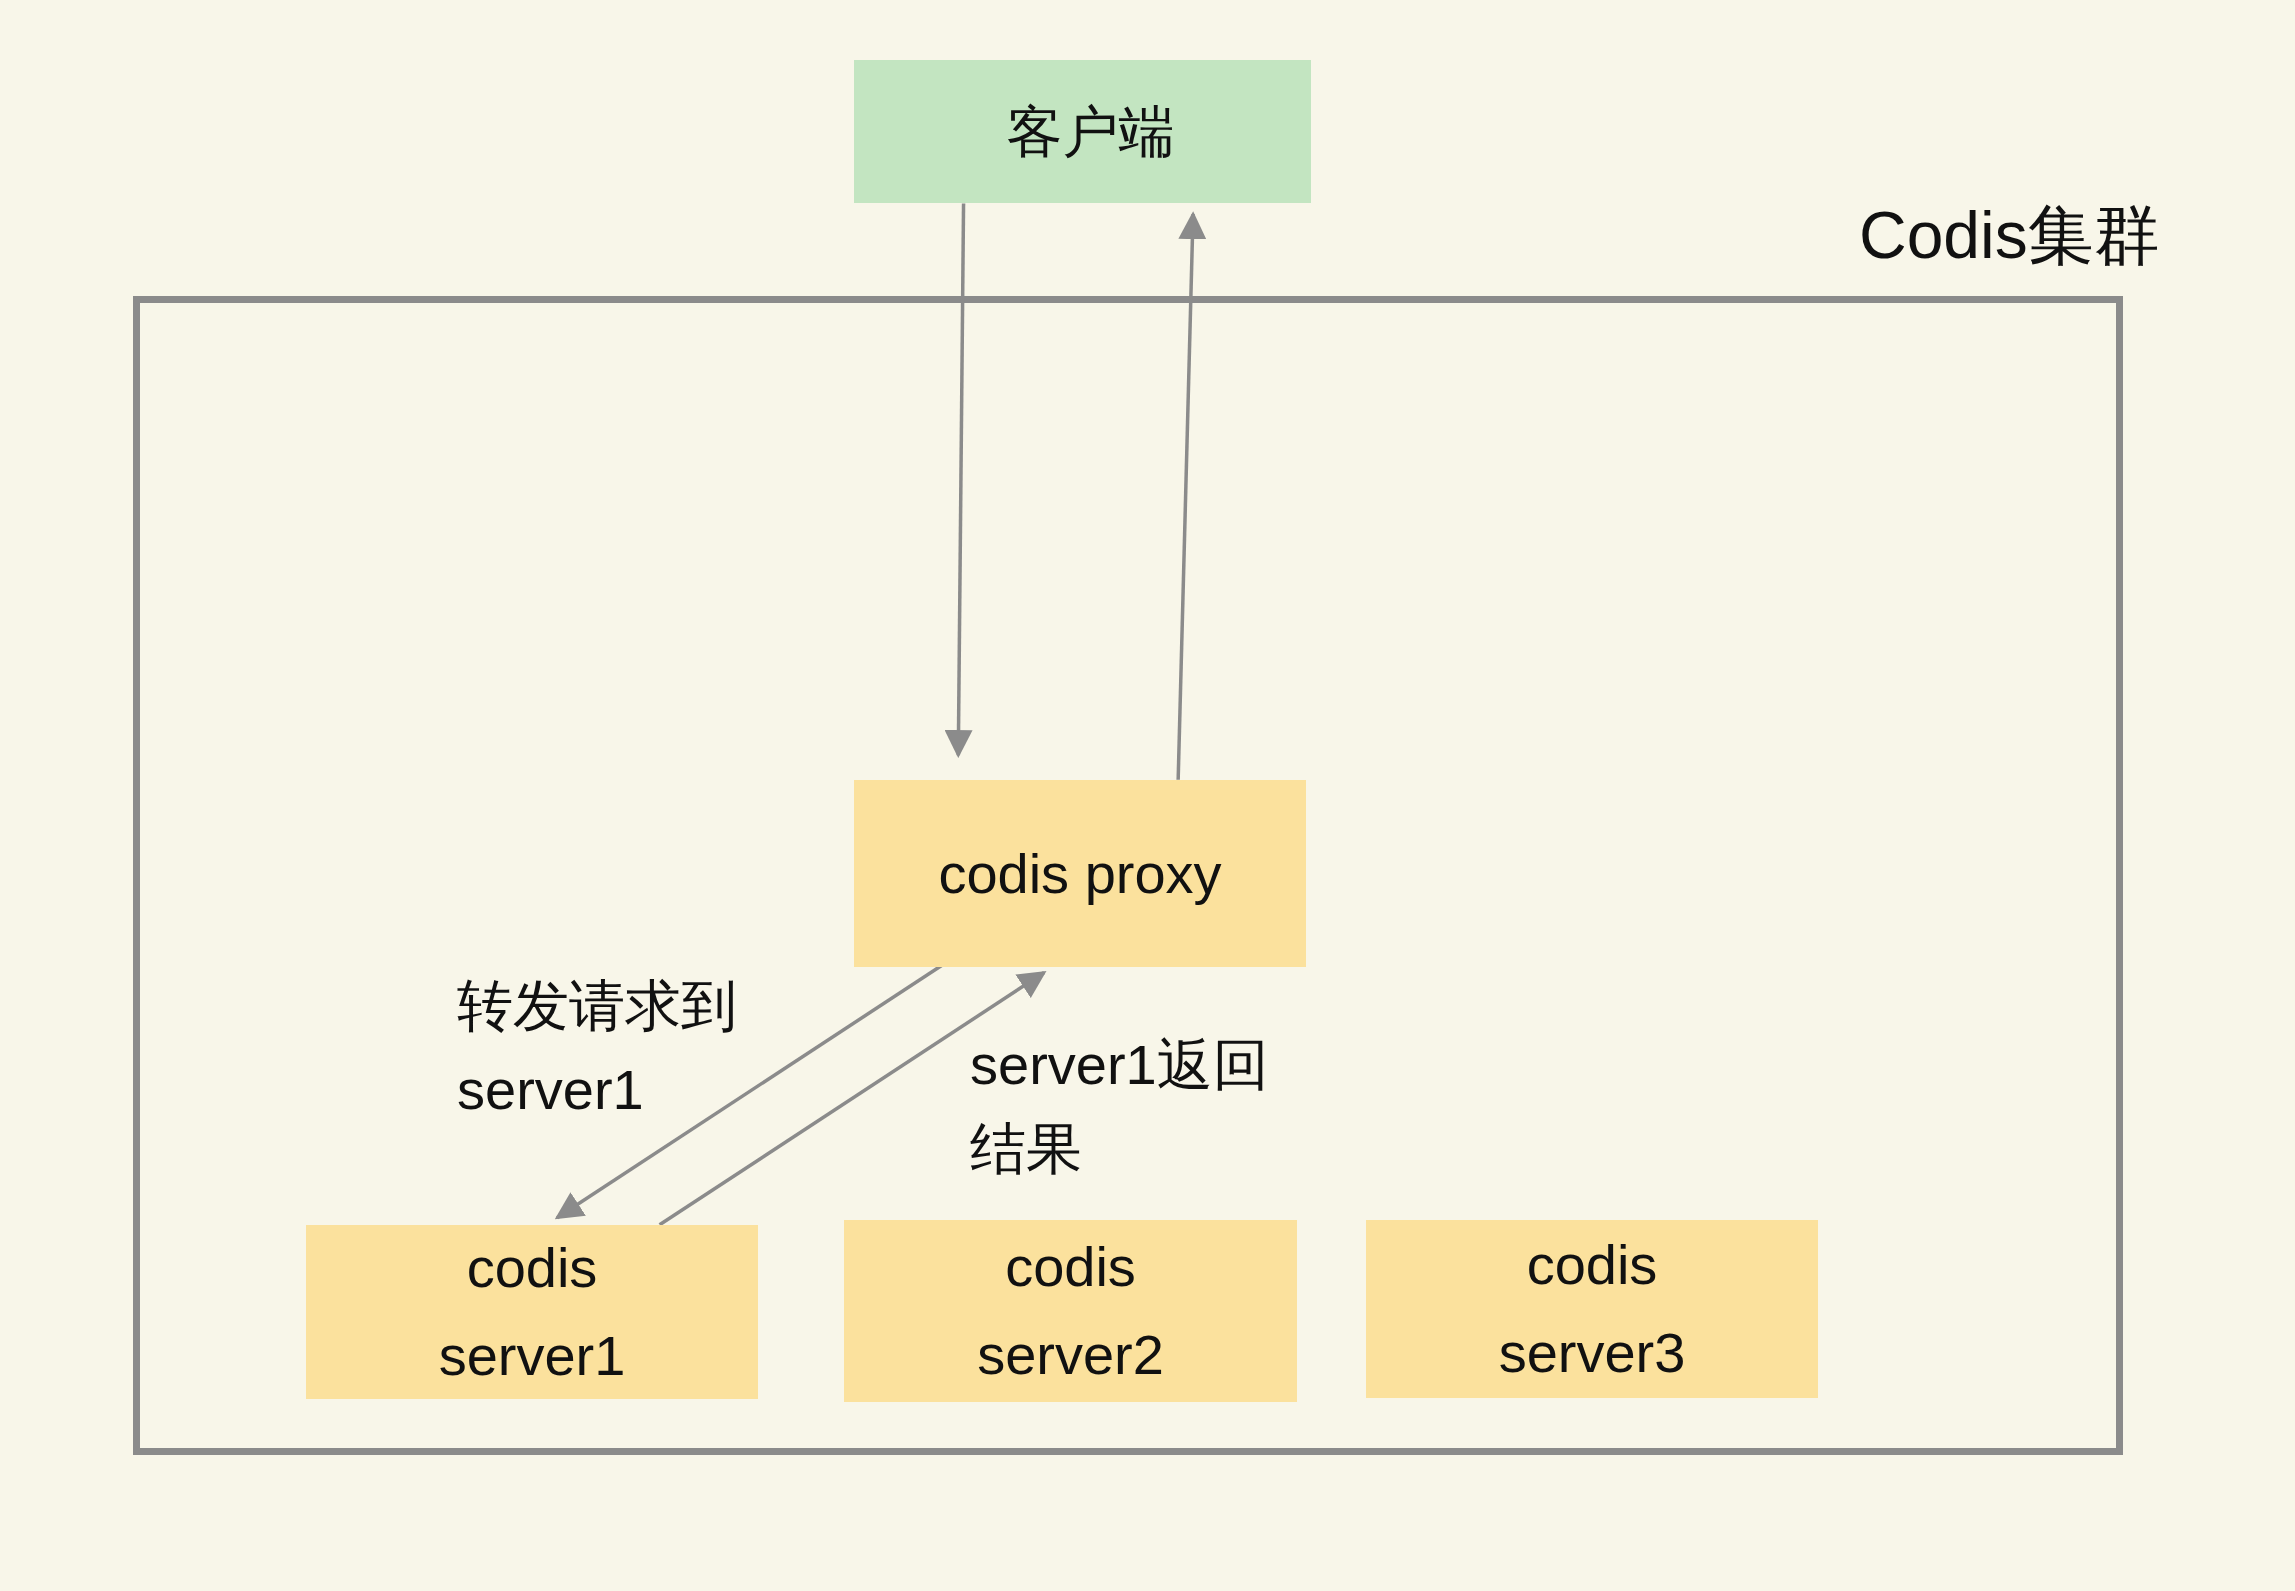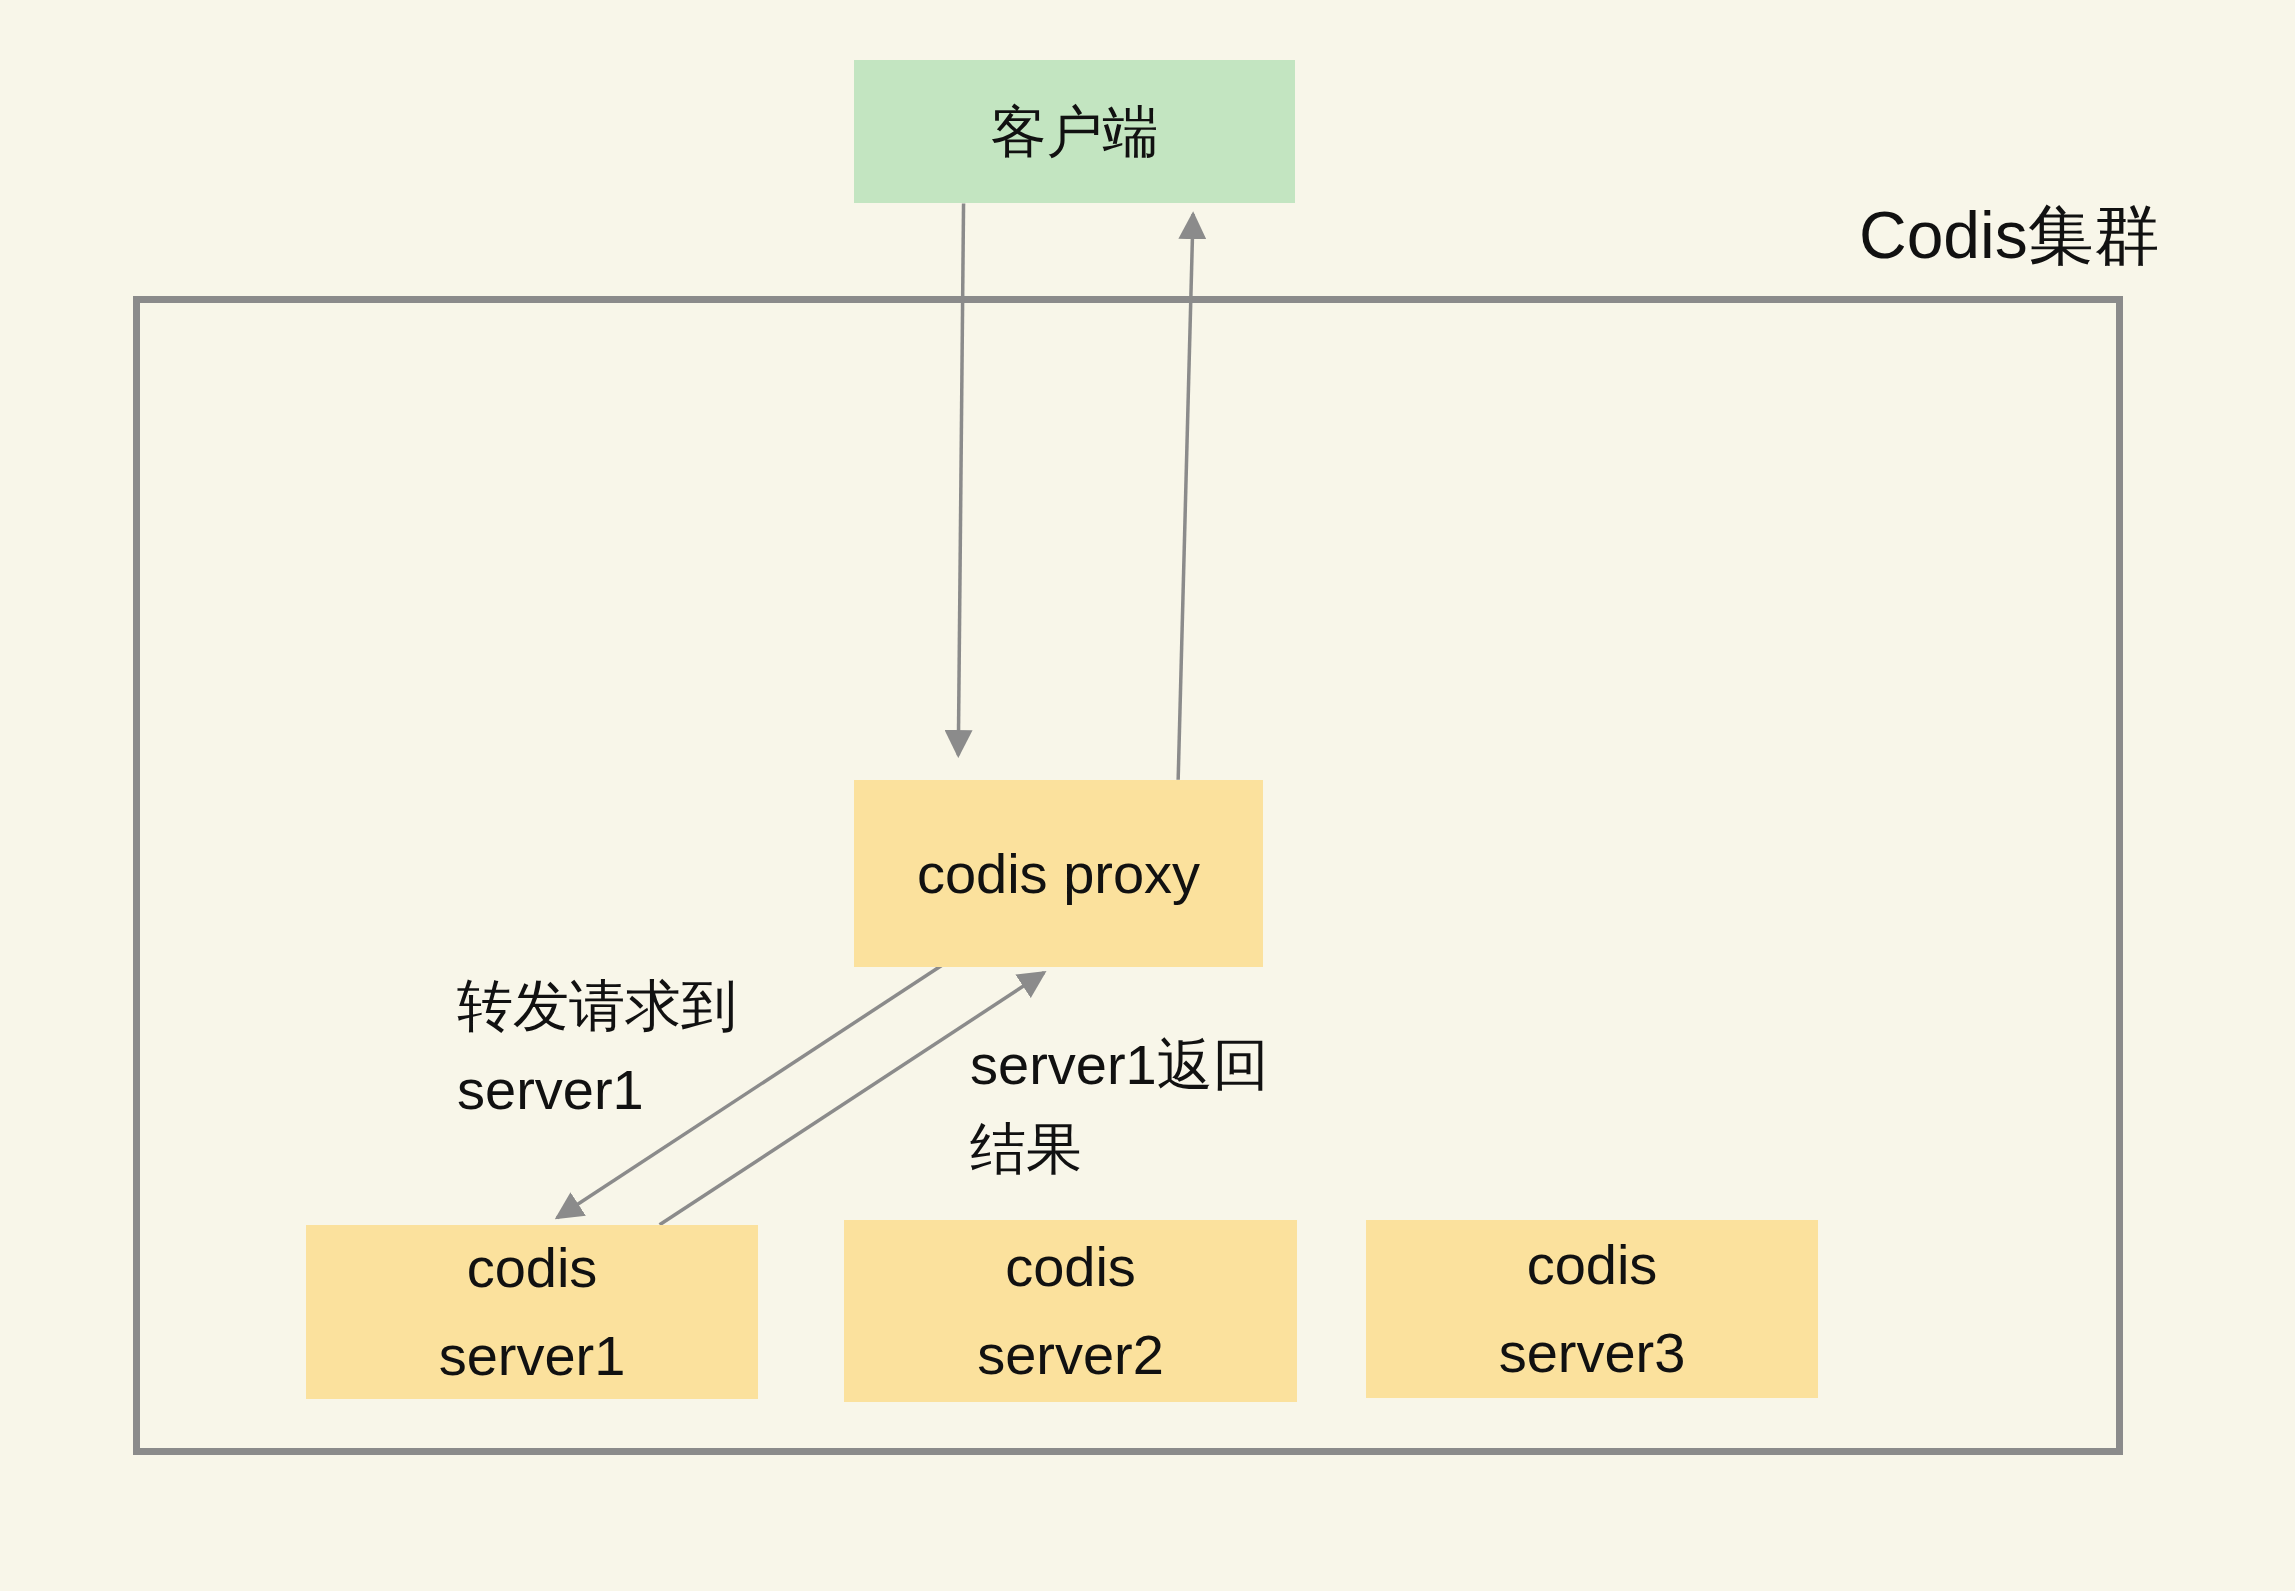--- a/index.html
+++ b/index.html
@@ -22,22 +22,22 @@
     justify-content: center;
     text-align: center;
     font-size: 56px;
     line-height: 88px;
     white-space: pre-line;
     color: #111;
   }
   .node.green  { background: #c3e5c1; }
   .node.yellow { background: #fbe19d; }
 
-  .client  { left: 854px;  top: 60px;   width: 441px; height: 143px; }
-  .proxy   { left: 854px;  top: 780px;  width: 409px; height: 187px; }
+  .client  { left: 854px;  top: 60px;   width: 441px; height: 143px; padding-left: 16px; }
+  .proxy   { left: 854px;  top: 780px;  width: 452px; height: 187px; }
   .server1 { left: 306px;  top: 1225px; width: 452px; height: 174px; }
   .server2 { left: 844px;  top: 1220px; width: 453px; height: 182px; }
   .server3 { left: 1366px; top: 1220px; width: 452px; height: 178px; }
 
   .cluster-box {
     position: absolute;
     left: 133px; top: 296px;
     width: 1990px; height: 1159px;
     box-sizing: border-box;
     border: 7px solid #8b8b8b;

